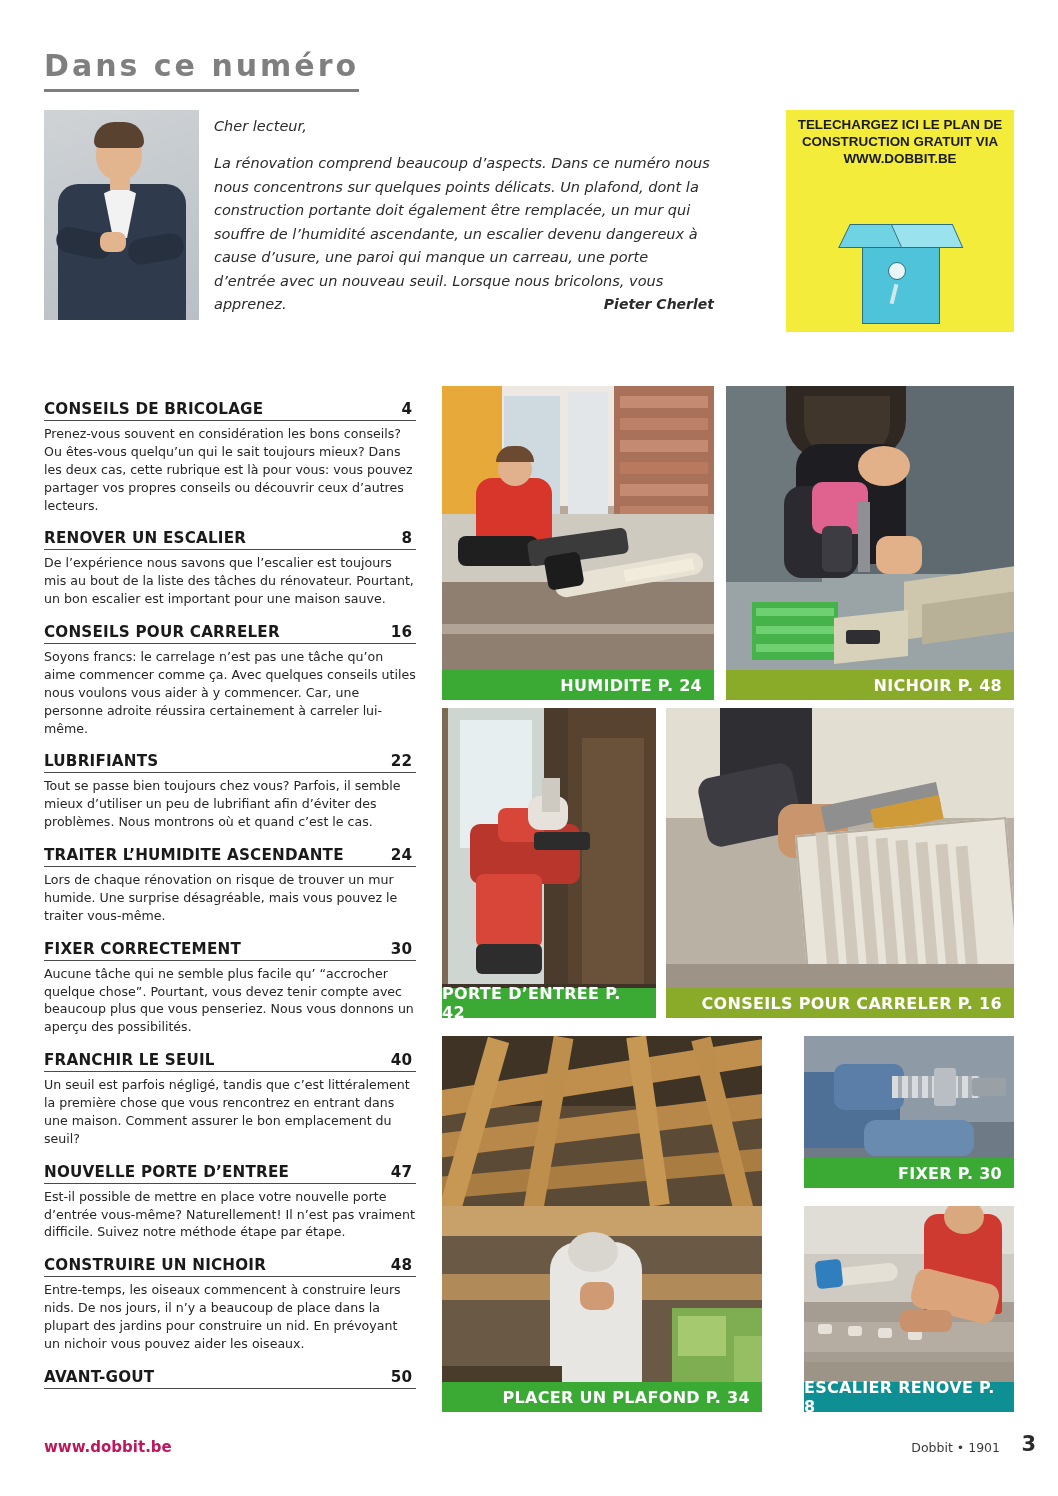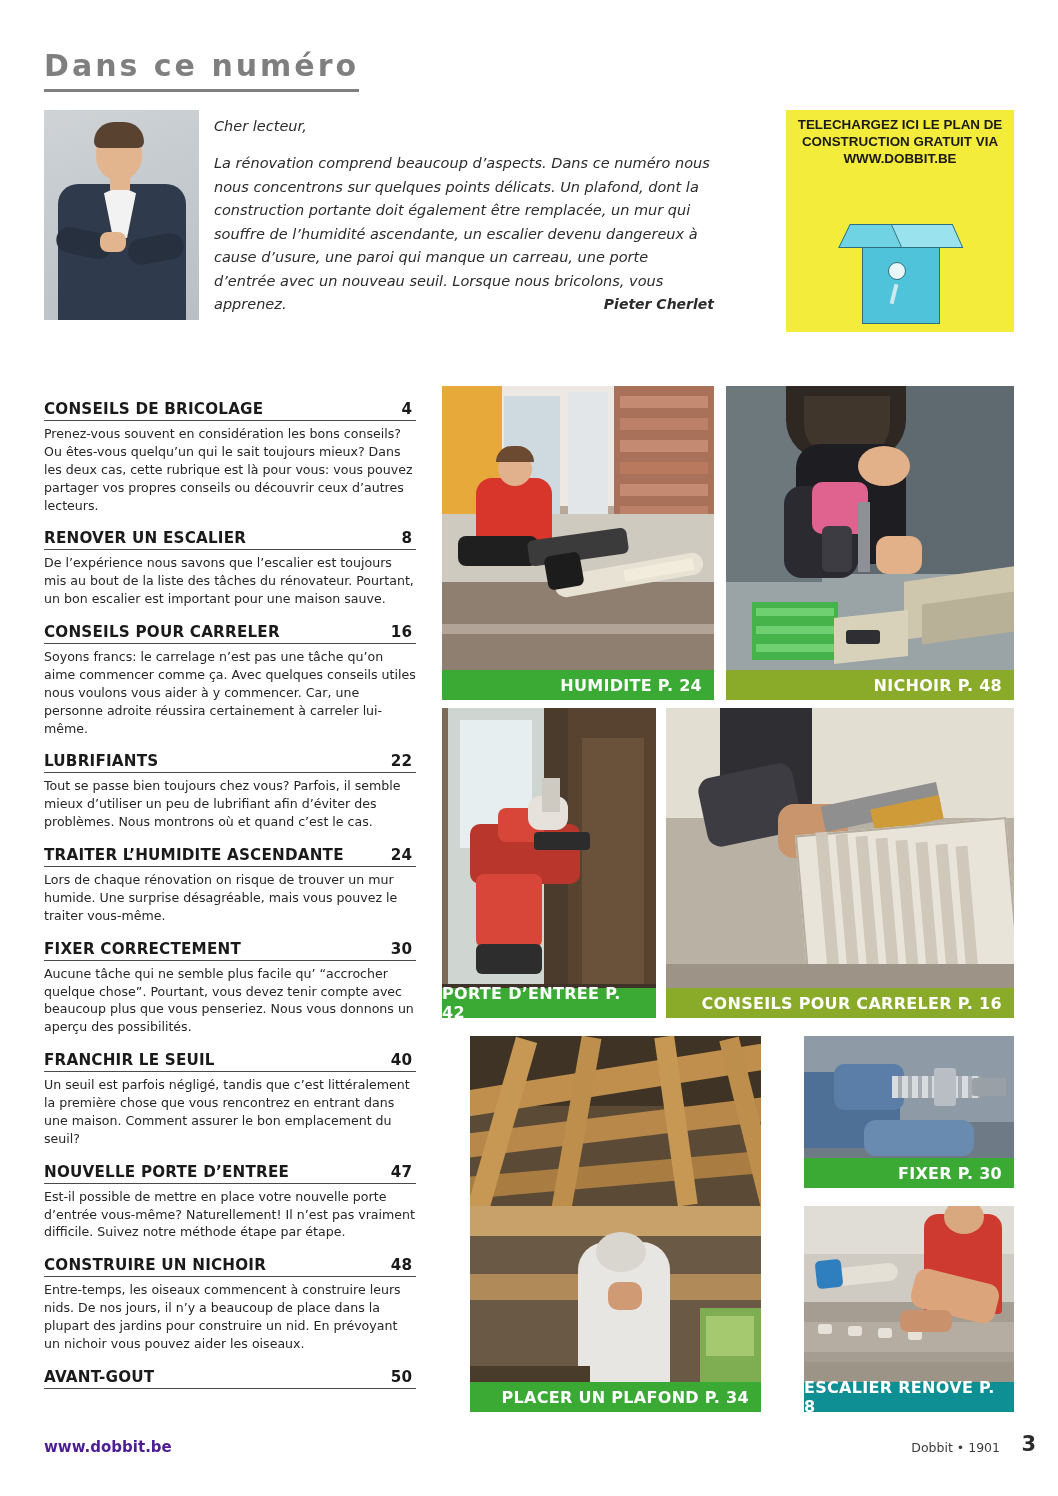--- a/index.html
+++ b/index.html
@@ -268,21 +268,21 @@
   
   .layer { position: absolute; }
 
   
   .footer-left {
     position: absolute;
     left: 44px;
     top: 1438px;
     font-size: 15px;
     font-weight: bold;
-    color: #4c1d95;
+    color: #be185d;
     font-family: "DejaVu Sans", sans-serif;
   }
   .footer-mid {
     position: absolute;
     right: 58px;
     top: 1440px;
     font-size: 12.5px;
     color: #3a3a3a;
     font-family: "DejaVu Sans", sans-serif;
   }
@@ -503,21 +503,21 @@
     <div class="layer" style="left:196px;top:128px;width:12px;height:150px;background:#cfc8bb;transform:rotate(-5deg);"></div>
     <div class="layer" style="left:216px;top:130px;width:12px;height:150px;background:#cfc8bb;transform:rotate(-5deg);"></div>
     <div class="layer" style="left:236px;top:132px;width:12px;height:150px;background:#cfc8bb;transform:rotate(-5deg);"></div>
     <div class="layer" style="left:256px;top:134px;width:12px;height:150px;background:#cfc8bb;transform:rotate(-5deg);"></div>
     <div class="layer" style="left:276px;top:136px;width:12px;height:150px;background:#cfc8bb;transform:rotate(-5deg);"></div>
     <div class="layer" style="left:296px;top:138px;width:12px;height:150px;background:#cfc8bb;transform:rotate(-5deg);"></div>
     <div class="layer" style="left:0;top:256px;width:348px;height:54px;background:#9d9487;"></div>
     <div class="caption cap-olive">CONSEILS POUR CARRELER P. 16</div>
   </div>
 
-  <div class="photo" style="left:442px; top:1036px; width:291px; height:376px; background:#3a2e22;margin-left:28px;">
+  <div class="photo" style="left:442px; top:1036px; width:320px; height:376px; background:#3a2e22;">
     <div class="layer" style="left:0;top:0;width:352px;height:376px;background:#5b4a35;"></div>
     <div class="layer" style="left:0;top:0;width:352px;height:70px;background:#3e3324;"></div>
     <div class="layer" style="left:-20px;top:24px;width:420px;height:26px;background:#c08f4e;transform:rotate(-9deg);"></div>
     <div class="layer" style="left:-20px;top:74px;width:420px;height:24px;background:#b8874a;transform:rotate(-7deg);"></div>
     <div class="layer" style="left:-20px;top:124px;width:420px;height:22px;background:#a97c42;transform:rotate(-5deg);"></div>
     <div class="layer" style="left:18px;top:0px;width:22px;height:200px;background:#c79754;transform:rotate(16deg);"></div>
     <div class="layer" style="left:96px;top:0px;width:20px;height:180px;background:#bd8e4c;transform:rotate(10deg);"></div>
     <div class="layer" style="left:196px;top:0px;width:20px;height:170px;background:#c79754;transform:rotate(-8deg);"></div>
     <div class="layer" style="left:272px;top:0px;width:20px;height:190px;background:#bd8e4c;transform:rotate(-14deg);"></div>
     <div class="layer" style="left:0;top:176px;width:352px;height:200px;background:#6a5a45;"></div>

